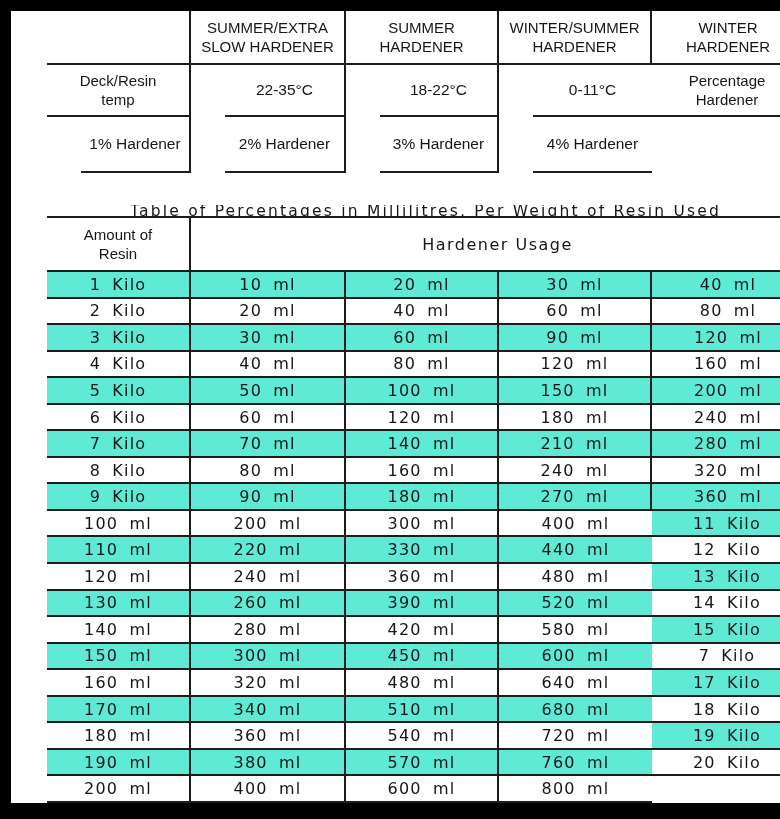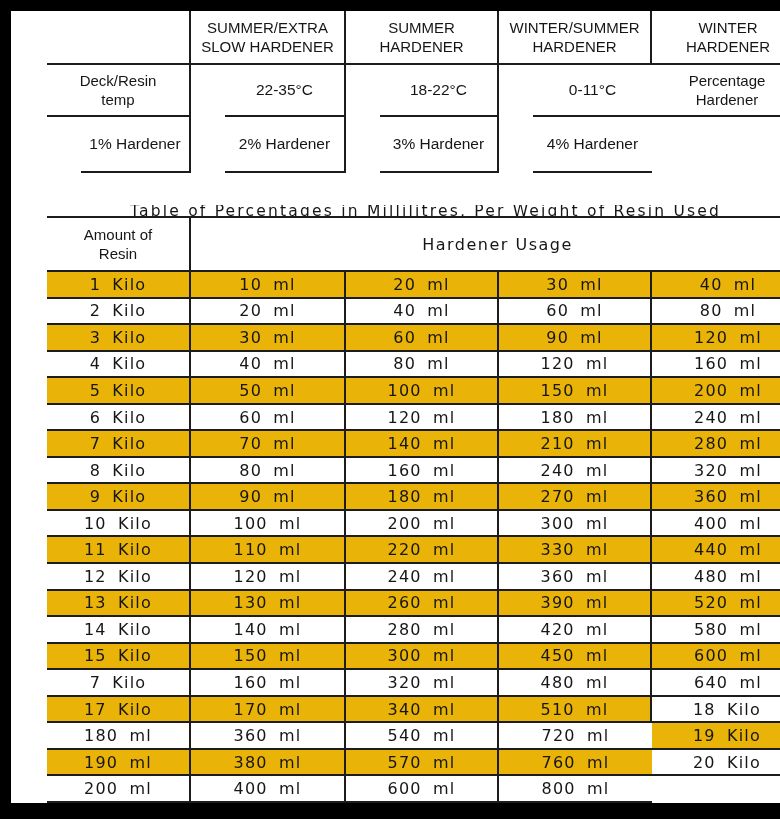--- a/index.html
+++ b/index.html
@@ -56,21 +56,21 @@
     font-family: "DejaVu Sans", sans-serif;
     font-size: 16px;
     letter-spacing: 1.5px;
   }
   .data {
     font-family: "DejaVu Sans", sans-serif;
     font-size: 16px;
     letter-spacing: 1.2px;
     word-spacing: 5px;
   }
-  .alt { background: #eab308; }
+  .alt { background: #5eead4; }
 </style>
 </head>
 <body>
 
 <div id="grid">
 
   <div class="c hdr"></div>
   <div class="c hdr">SUMMER/EXTRA
 SLOW HARDENER</div>
   <div class="c hdr">SUMMER
@@ -137,21 +137,20 @@
     <div class="c data">8 Kilo</div>
     <div class="c data">80 ml</div>
     <div class="c data">160 ml</div>
     <div class="c data">240 ml</div>
     <div class="c data lastcol">320 ml</div>
     <div class="c data alt">9 Kilo</div>
     <div class="c data alt">90 ml</div>
     <div class="c data alt">180 ml</div>
     <div class="c data alt">270 ml</div>
     <div class="c data alt lastcol">360 ml</div>
-    <div class="c data">10 Kilo</div>
     <div class="c data">100 ml</div>
     <div class="c data">200 ml</div>
     <div class="c data">300 ml</div>
     <div class="c data lastcol">400 ml</div>
     <div class="c data alt">11 Kilo</div>
     <div class="c data alt">110 ml</div>
     <div class="c data alt">220 ml</div>
     <div class="c data alt">330 ml</div>
     <div class="c data alt lastcol">440 ml</div>
     <div class="c data">12 Kilo</div>
@@ -176,20 +175,21 @@
     <div class="c data alt lastcol">600 ml</div>
     <div class="c data">7 Kilo</div>
     <div class="c data">160 ml</div>
     <div class="c data">320 ml</div>
     <div class="c data">480 ml</div>
     <div class="c data lastcol">640 ml</div>
     <div class="c data alt">17 Kilo</div>
     <div class="c data alt">170 ml</div>
     <div class="c data alt">340 ml</div>
     <div class="c data alt">510 ml</div>
+    <div class="c data alt lastcol">680 ml</div>
     <div class="c data">18 Kilo</div>
     <div class="c data">180 ml</div>
     <div class="c data">360 ml</div>
     <div class="c data">540 ml</div>
     <div class="c data lastcol">720 ml</div>
     <div class="c data alt">19 Kilo</div>
     <div class="c data alt">190 ml</div>
     <div class="c data alt">380 ml</div>
     <div class="c data alt">570 ml</div>
     <div class="c data alt lastcol">760 ml</div>

